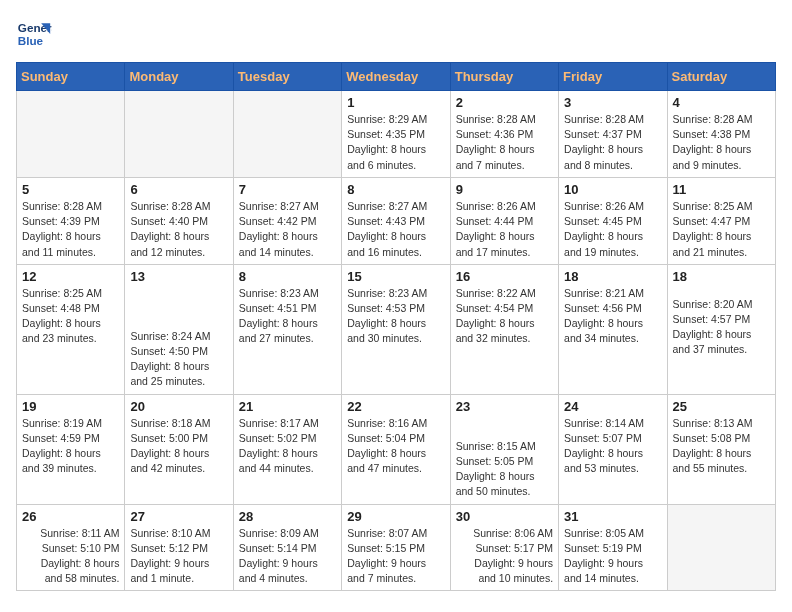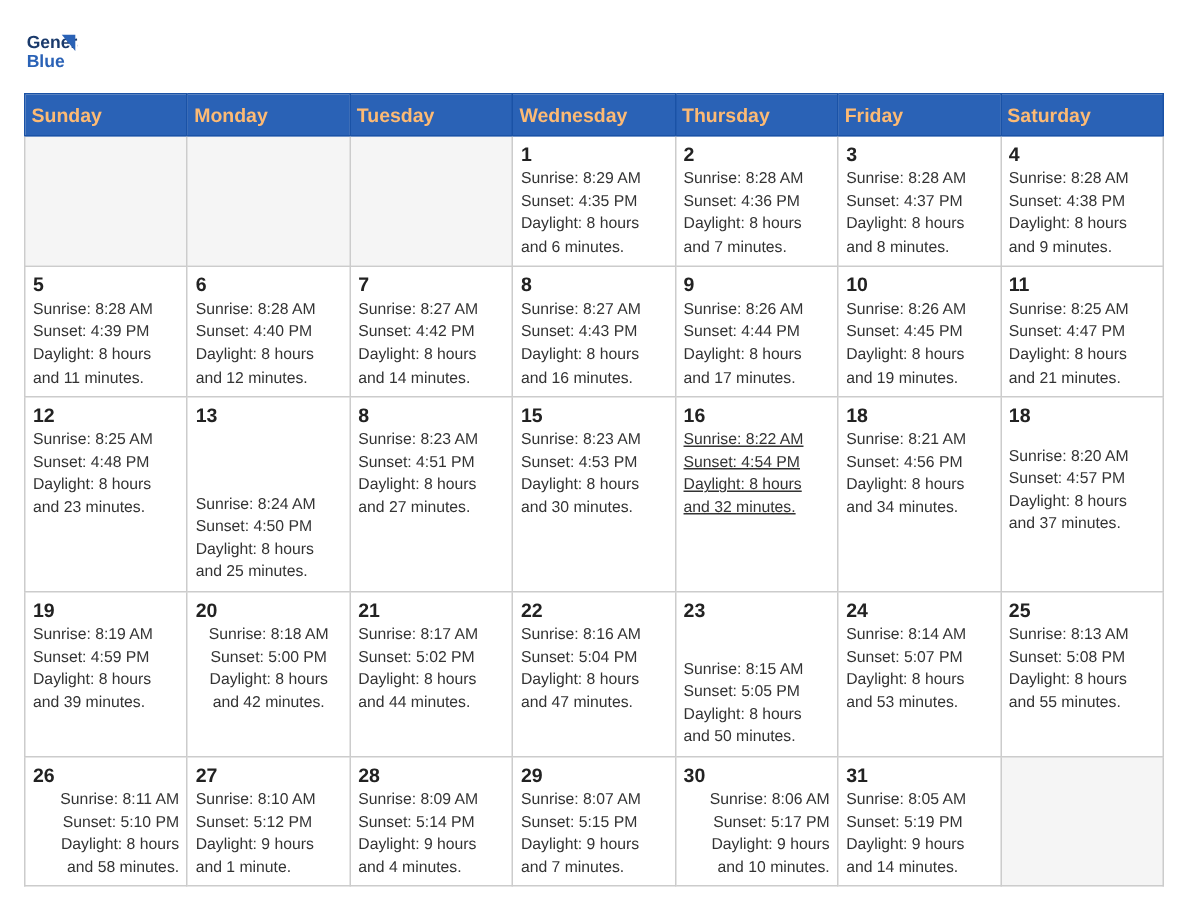--- a/index.html
+++ b/index.html
@@ -214,21 +214,21 @@
         </td>
         <td>
           <div class="day-number">15</div>
           <div class="day-info" style="white-space: pre-line;">Sunrise: 8:23 AM
 Sunset: 4:53 PM
 Daylight: 8 hours
 and 30 minutes.</div>
         </td>
         <td>
           <div class="day-number">16</div>
-          <div class="day-info" style="white-space: pre-line; text-decoration: underline;">Sunrise: 8:22 AM
+          <div class="day-info" style="white-space: pre-line;">Sunrise: 8:22 AM
 Sunset: 4:54 PM
 Daylight: 8 hours
 and 32 minutes.</div>
         </td>
         <td>
           <div class="day-number">18</div>
           <div class="day-info" style="white-space: pre-line;">Sunrise: 8:21 AM
 Sunset: 4:56 PM
 Daylight: 8 hours
 and 34 minutes.</div>
@@ -244,21 +244,21 @@
       <tr>
         <td>
           <div class="day-number">19</div>
           <div class="day-info" style="white-space: pre-line;">Sunrise: 8:19 AM
 Sunset: 4:59 PM
 Daylight: 8 hours
 and 39 minutes.</div>
         </td>
         <td>
           <div class="day-number">20</div>
-          <div class="day-info" style="white-space: pre-line; text-align: center;">Sunrise: 8:18 AM
+          <div class="day-info" style="white-space: pre-line;">Sunrise: 8:18 AM
 Sunset: 5:00 PM
 Daylight: 8 hours
 and 42 minutes.</div>
         </td>
         <td>
           <div class="day-number">21</div>
           <div class="day-info" style="white-space: pre-line;">Sunrise: 8:17 AM
 Sunset: 5:02 PM
 Daylight: 8 hours
 and 44 minutes.</div>

